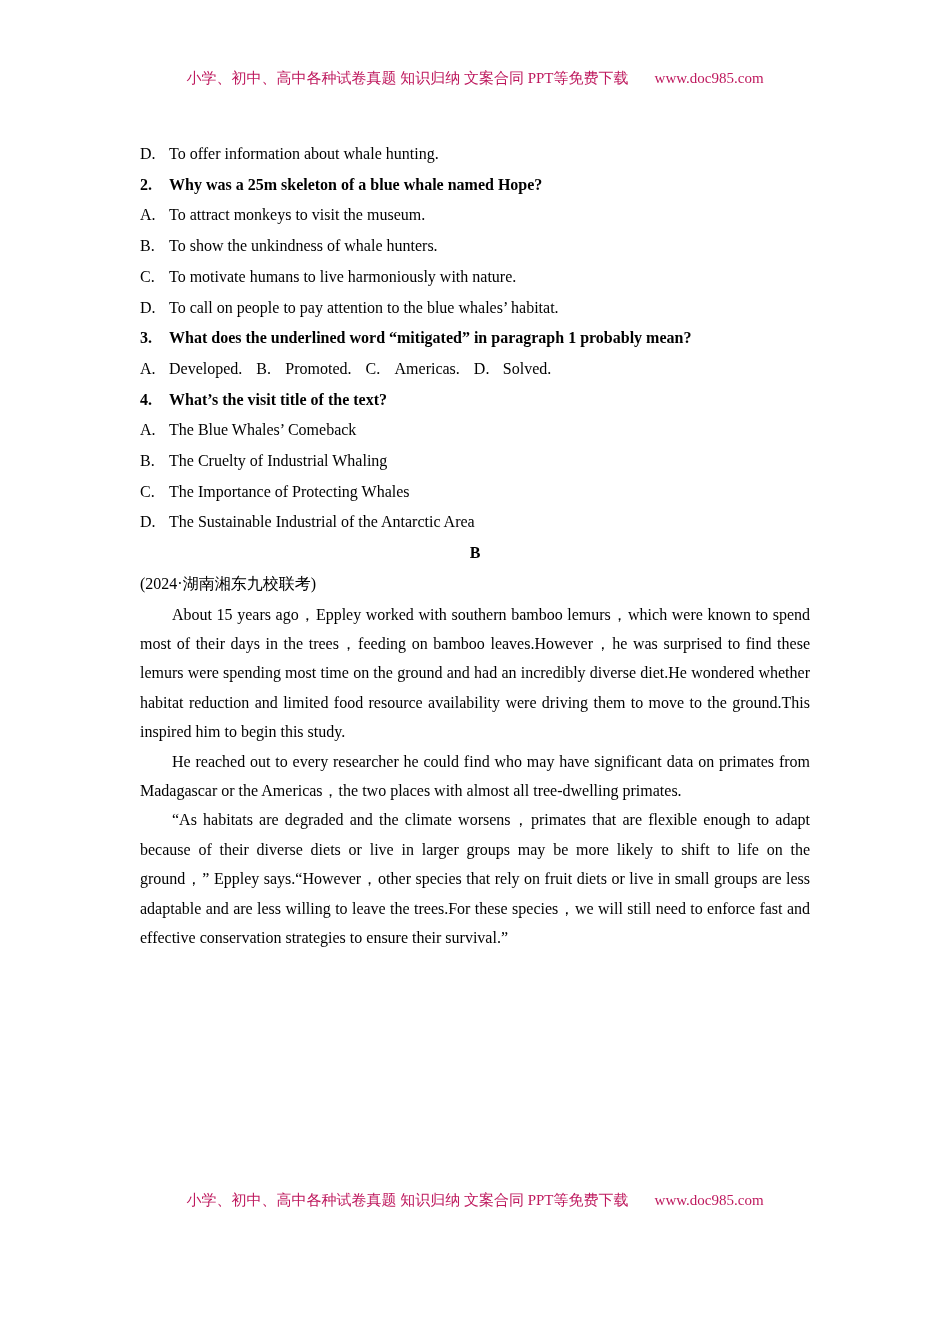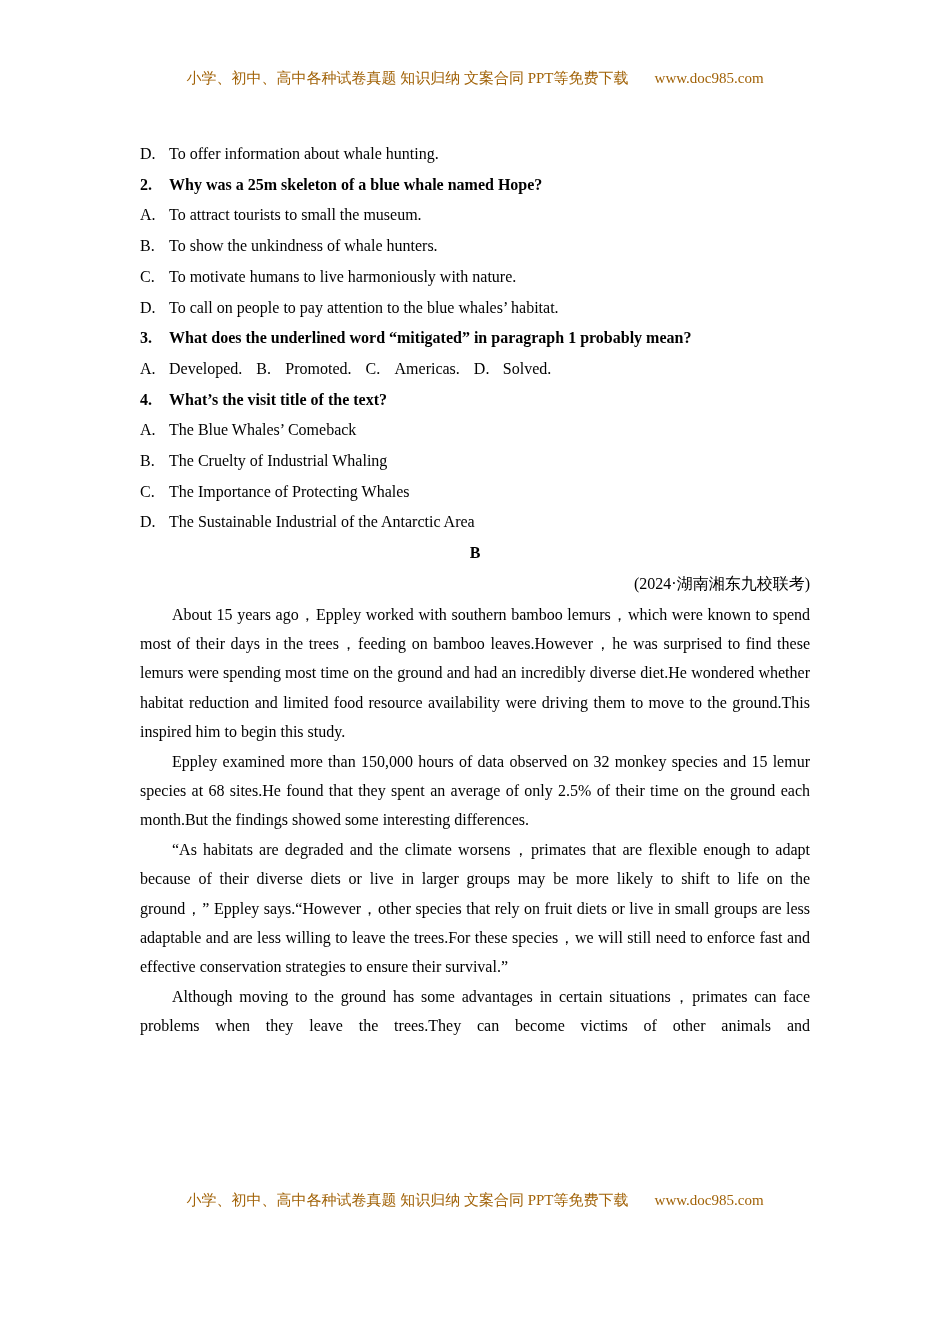--- a/index.html
+++ b/index.html
@@ -14,21 +14,21 @@
   .page {
     position: absolute; inset: 0;
     background: #ffffff;
   }
   .page-header, .page-footer {
     position: absolute;
     left: 0; width: 100%;
     text-align: center;
     font-size: 15px;
     line-height: 20px;
-    color: #a16207;
+    color: #be185d;
     white-space: nowrap;
   }
   .page-header { top: 68px; }
   .page-footer { top: 1190px; }
   .hdr-url { margin-left: 26px; }
   .content {
     position: absolute;
     left: 140px; top: 139px;
     width: 670px;
     font-size: 16px;
@@ -47,21 +47,21 @@
   .qline .qtext { flex: 1 1 auto; }
   .opts-inline { display: flex; line-height: 30.7px; }
   .opts-inline .opt { display: flex; margin-right: 14px; }
   .opts-inline .opt .qletter { flex: 0 0 29px; width: 29px; }
   
   .section-label {
     text-align: center;
     font-weight: bold;
     line-height: 30.7px;
   }
-  .source-line { line-height: 30.7px; text-align: right; }
+  .source-line { line-height: 30.7px; }
   .para {
     text-align: justify;
     text-indent: 2em;
     line-height: 29.4px;
   }
   .para.continued { text-align-last: justify; }
 </style>
 </head>
 <body>
 
@@ -76,21 +76,21 @@
         <div class="qline">
           <span class="qletter">D.</span>
           <span class="qtext">To offer information about whale hunting.</span>
         </div>
         <div class="qline stem">
           <span class="qletter">2.</span>
           <span class="qtext">Why was a 25m skeleton of a blue whale named Hope?</span>
         </div>
         <div class="qline">
           <span class="qletter">A.</span>
-          <span class="qtext">To attract tourists to small the museum.</span>
+          <span class="qtext">To attract monkeys to visit the museum.</span>
         </div>
         <div class="qline">
           <span class="qletter">B.</span>
           <span class="qtext">To show the unkindness of whale hunters.</span>
         </div>
         <div class="qline">
           <span class="qletter">C.</span>
           <span class="qtext">To motivate humans to live harmoniously with nature.</span>
         </div>
         <div class="qline">
@@ -137,23 +137,22 @@
         </div>
         <div class="qline">
           <span class="qletter">D.</span>
           <span class="qtext">The Sustainable Industrial of the Antarctic Area</span>
         </div>
       </div>
     <div class="section-label">B</div>
     <div class="source-line">(2024·湖南湘东九校联考)</div>
     <div id="paragraphs">
         <p class="para">About 15 years ago，Eppley worked with southern bamboo lemurs，which were known to spend most of their days in the trees，feeding on bamboo leaves.However，he was surprised to find these lemurs were spending most time on the ground and had an incredibly diverse diet.He wondered whether habitat reduction and limited food resource availability were driving them to move to the ground.This inspired him to begin this study.</p>
-        <p class="para">Eppley examined more than 150,000 hours of data observed on 32 monkey species and 15 lemur species at 68 sites.He found that they spent an average of only 2.5% of their time on the ground each month.But the findings showed some interesting differences.</p>
+        <p class="para">He reached out to every researcher he could find who may have significant data on primates from Madagascar or the Americas，the two places with almost all tree-dwelling primates.</p>
         <p class="para">“As habitats are degraded and the climate worsens，primates that are flexible enough to adapt because of their diverse diets or live in larger groups may be more likely to shift to life on the ground，” Eppley says.“However，other species that rely on fruit diets or live in small groups are less adaptable and are less willing to leave the trees.For these species，we will still need to enforce fast and effective conservation strategies to ensure their survival.”</p>
-        <p class="para continued">Although moving to the ground has some advantages in certain situations，primates can face problems when they leave the trees.They can become victims of other animals and</p>
       </div>
   </div>
 
   <div class="page-footer">
     <span>小学、初中、高中各种试卷真题 知识归纳 文案合同 PPT等免费下载</span><span class="hdr-url">www.doc985.com</span>
   </div>
 
 </div>
 
 </body></html>

